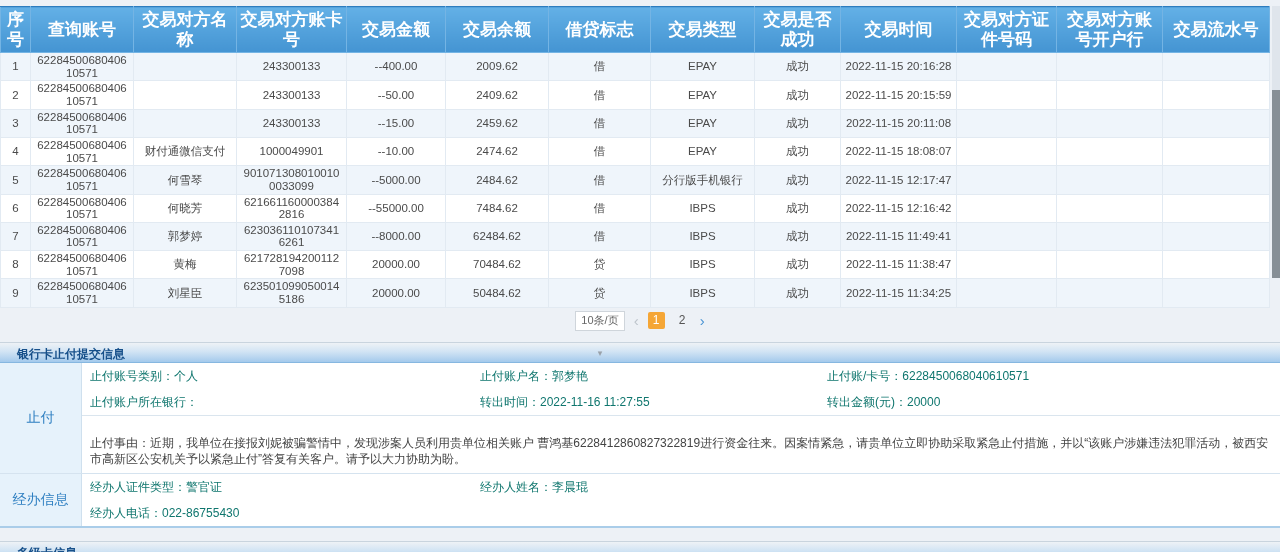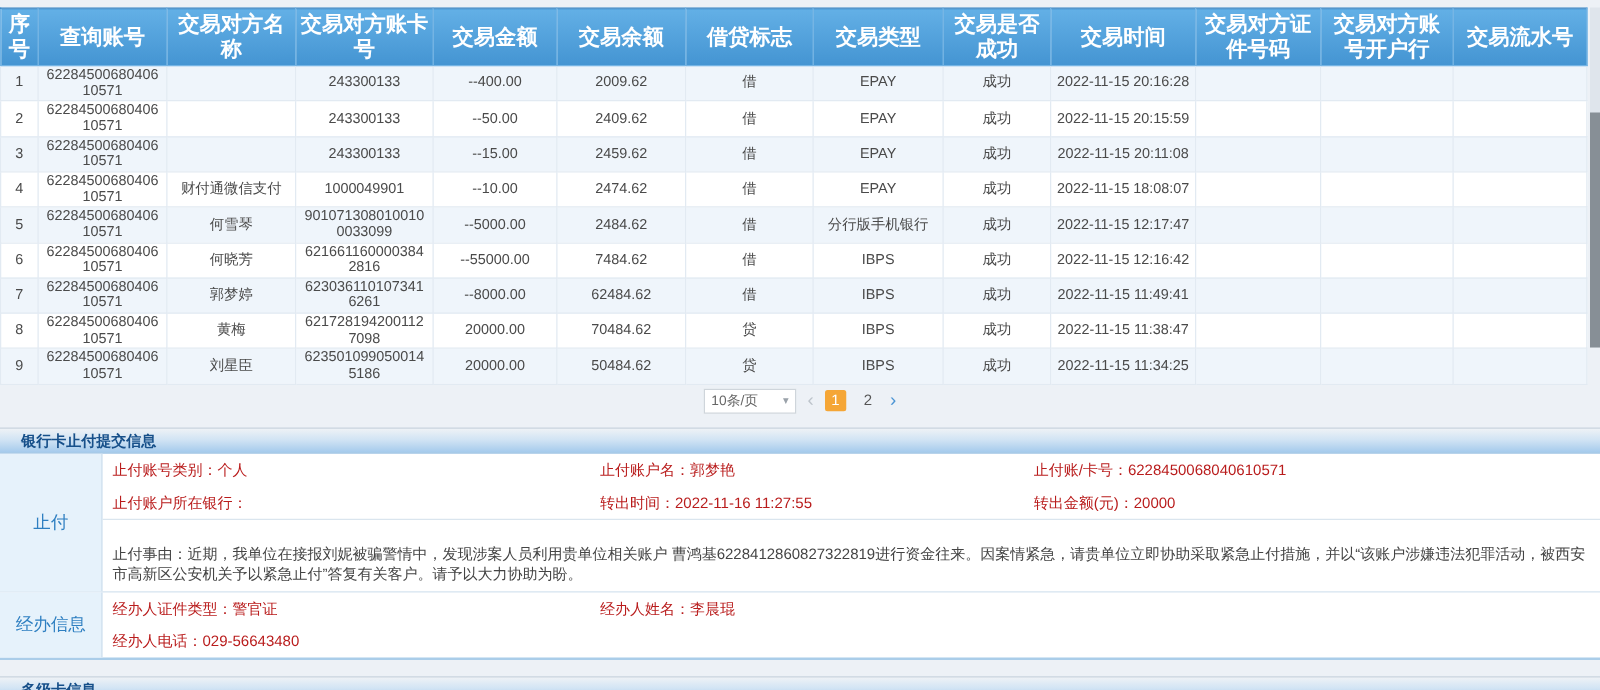--- a/index.html
+++ b/index.html
@@ -32,21 +32,21 @@
   .tx-scrollbar .thumb { position:absolute; top:84px; left:0; width:8px; height:188px; background:#878f96; }
 
   
   .pagination {
     height:26px; display:flex; align-items:center; justify-content:center;
     gap:9px; font-size:12px; color:#555;
   }
   .page-size {
     border:1px solid #cfd5db; border-radius:0; background:#fff;
     padding:1px 5px; font-size:11px; color:#666;
-    display:inline-flex; align-items:center; gap:20px; height:20px;
+    display:inline-flex; align-items:center; gap:20px; height:20px;flex-direction:column;
   }
   .page-size .caret { color:#9aa2aa; font-size:9px; }
   .pg-prev { color:#bdc4cb; font-size:15px; line-height:1; cursor:default; }
   .pg-next { color:#4a94d4; font-size:15px; line-height:1; cursor:pointer; }
   .pg-num { min-width:17px; height:17px; line-height:17px; text-align:center;
     border-radius:2px; cursor:pointer; color:#555; }
   .pg-num.active { background:#f5a636; color:#fff; }
 
   
   .section-bar {
@@ -61,21 +61,21 @@
   
   .panel-body { background:#fff; border-bottom:2px solid #aacde9; }
   .group { display:flex; border-bottom:1px solid #d5e3ef; }
   .group:last-child { border-bottom:none; }
   .group-label {
     flex:0 0 82px; background:#e6f2fb; color:#2e7fc1; font-size:14px;
     display:flex; align-items:center; justify-content:center;
     border-right:1px solid #cfe0ee;
   }
   .group-content { flex:1; min-width:0; }
-  .field-row { display:flex; height:26px; line-height:26px; font-size:12px; color:#b91c1c; }
+  .field-row { display:flex; height:26px; line-height:26px; font-size:12px; color:#0f766e; }
   .field-c1 { flex:0 0 398px; padding-left:8px; overflow:hidden; white-space:nowrap; }
   .field-c2 { flex:0 0 347px; padding-left:0; overflow:hidden; white-space:nowrap; }
   .field-c3 { flex:1; overflow:hidden; white-space:nowrap; }
   .reason {
     border-top:1px solid #dae5ee; padding:19px 10px 6px 8px;
     font-size:12px; color:#444; line-height:1.35;
   }
 </style>
 </head>
 <body>
@@ -293,21 +293,21 @@
       </div>
   </div>
   <div class="group">
     <div class="group-label">经办信息</div>
     <div class="group-content" id="g1">
         <div class="field-row">
           <div class="field-c1">经办人证件类型：警官证</div>
           <div class="field-c3">经办人姓名：李晨琨</div>
         </div>
         <div class="field-row">
-          <div class="field-c1">经办人电话：029-56643480</div>
+          <div class="field-c1">经办人电话：022-86755430</div>
           <div class="field-c2"></div>
           <div class="field-c3"></div>
         </div>
       </div>
   </div>
 </div>
 
 <div class="gap13"></div>
 
 <div class="section-bar">

